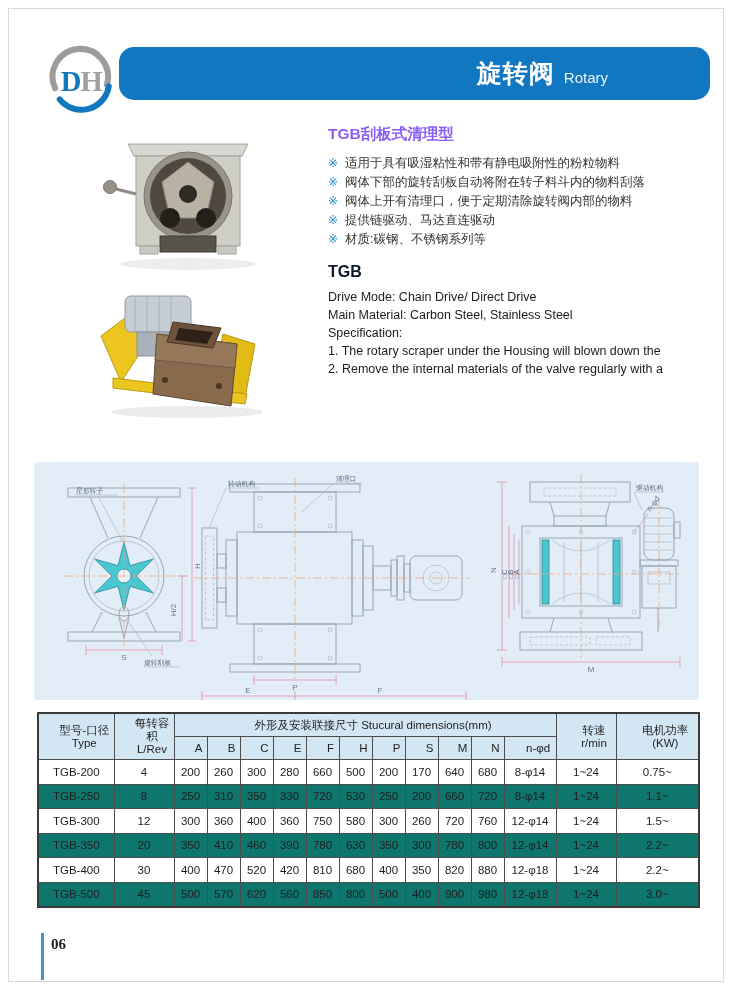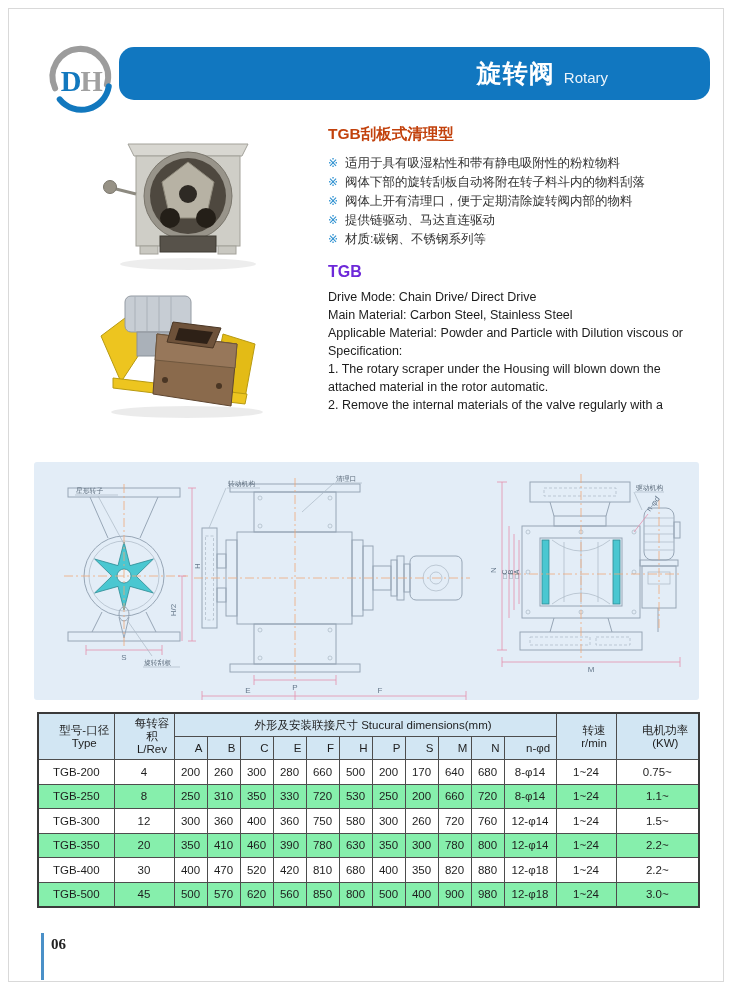--- a/index.html
+++ b/index.html
@@ -18,45 +18,45 @@
   .banner .cn{color:#fff;font-size:25px;font-weight:bold;letter-spacing:1px;margin-left:40px;}
   .banner .en{color:#eaf4fb;font-size:15px;margin-top:8px;}
 
   
   .photo{position:absolute;}
   .photo1{left:100px;top:136px;width:175px;height:140px;}
   .photo2{left:95px;top:282px;width:180px;height:140px;}
 
   
   .text-col{position:absolute;left:328px;top:124px;width:392px;}
-  .cn-title{color:#c2410c;font-size:15.5px;font-weight:bold;margin:0 0 9px 0;}
+  .cn-title{color:#8b5cf6;font-size:15.5px;font-weight:bold;margin:0 0 9px 0;}
   .bullet{display:flex;gap:7px;font-size:12.5px;line-height:19px;white-space:nowrap;color:#333;}
   .bullet .marker{color:#2a8fd0;font-size:12px;}
-  .en-title{color:#6d28d9;font-size:16px;font-weight:bold;margin:14px 0 7px 0;}
+  .en-title{color:#0f172a;font-size:16px;font-weight:bold;margin:14px 0 7px 0;}
   .spec-line{font-size:12.5px;line-height:18px;color:#1c1c1c;white-space:nowrap;}
 
   
   .drawing-panel{position:absolute;left:34px;top:462px;width:665px;height:238px;background:#e3edf7;border-radius:3px;}
   .drawing-panel svg{display:block;}
   .dline{stroke:#97a6b6;fill:none;stroke-width:1;}
   .dthin{stroke:#aab7c4;fill:none;stroke-width:.7;}
   .ddash{stroke:#aab7c4;fill:none;stroke-width:.7;stroke-dasharray:3 2;}
   .center{stroke:#f0a878;fill:none;stroke-width:.8;stroke-dasharray:9 3 2 3;}
   .dim{stroke:#e591ac;fill:none;stroke-width:.8;}
   .dtext{fill:#67798c;font-size:8px;}
   .ctext{fill:#5a6a7a;font-size:6.8px;}
   .teal{fill:#4ac7d1;stroke:#2e8a93;stroke-width:.8;}
 
   
   .spec-table{position:absolute;left:37px;top:712px;border-collapse:collapse;table-layout:fixed;width:661px;font-size:11.5px;}
   .spec-table th,.spec-table td{border:1px solid #4d4d4d;text-align:center;vertical-align:middle;padding:0;font-weight:normal;color:#1e1e1e;}
   .spec-table{border:2px solid #3a3a3a;}
   .spec-table th{background:#d2e6f3;height:22px;line-height:13px;padding-left:16px;}
   .spec-table td{height:23.5px;background:#fff;}
-  .spec-table tr.alt td{background:#86efac;}
+  .spec-table tr.alt td{background:#0f766e;}
 
   
   .footer-bar{position:absolute;left:41px;top:933px;width:3px;height:47px;background:#4a90c8;}
   .page-number{position:absolute;left:51px;top:936px;font-family:"Liberation Serif","DejaVu Serif",serif;font-weight:bold;font-size:15px;color:#222;}
 </style>
 </head>
 <body>
 
 <div class="page-frame"></div>
 
@@ -132,24 +132,22 @@
       </div>
       <div class="bullet">
         <span class="marker">※</span>
         <span>材质:碳钢、不锈钢系列等</span>
       </div>
     </div>
   <h3 class="en-title">TGB</h3>
   <div>
       <div class="spec-line">Drive Mode: Chain Drive/ Direct Drive</div>
       <div class="spec-line">Main Material: Carbon Steel, Stainless Steel</div>
-      <div class="spec-line">Applicable Material: Powder and Particle with Dilution viscous or</div>
       <div class="spec-line">Specification:</div>
       <div class="spec-line">1. The rotary scraper under the Housing will blown down the</div>
-      <div class="spec-line">attached material in the rotor automatic.</div>
       <div class="spec-line">2. Remove the internal materials of the valve regularly with a</div>
     </div>
 </div>
 
 <div class="drawing-panel">
   <svg width="665" height="238" viewBox="0 0 665 238">
 
     <g transform="translate(30,22)">
       <rect x="4" y="4" width="112" height="9" class="dline"></rect>
       <path d="M26,13 L44,54 M94,13 L76,54" class="dline"></path>

